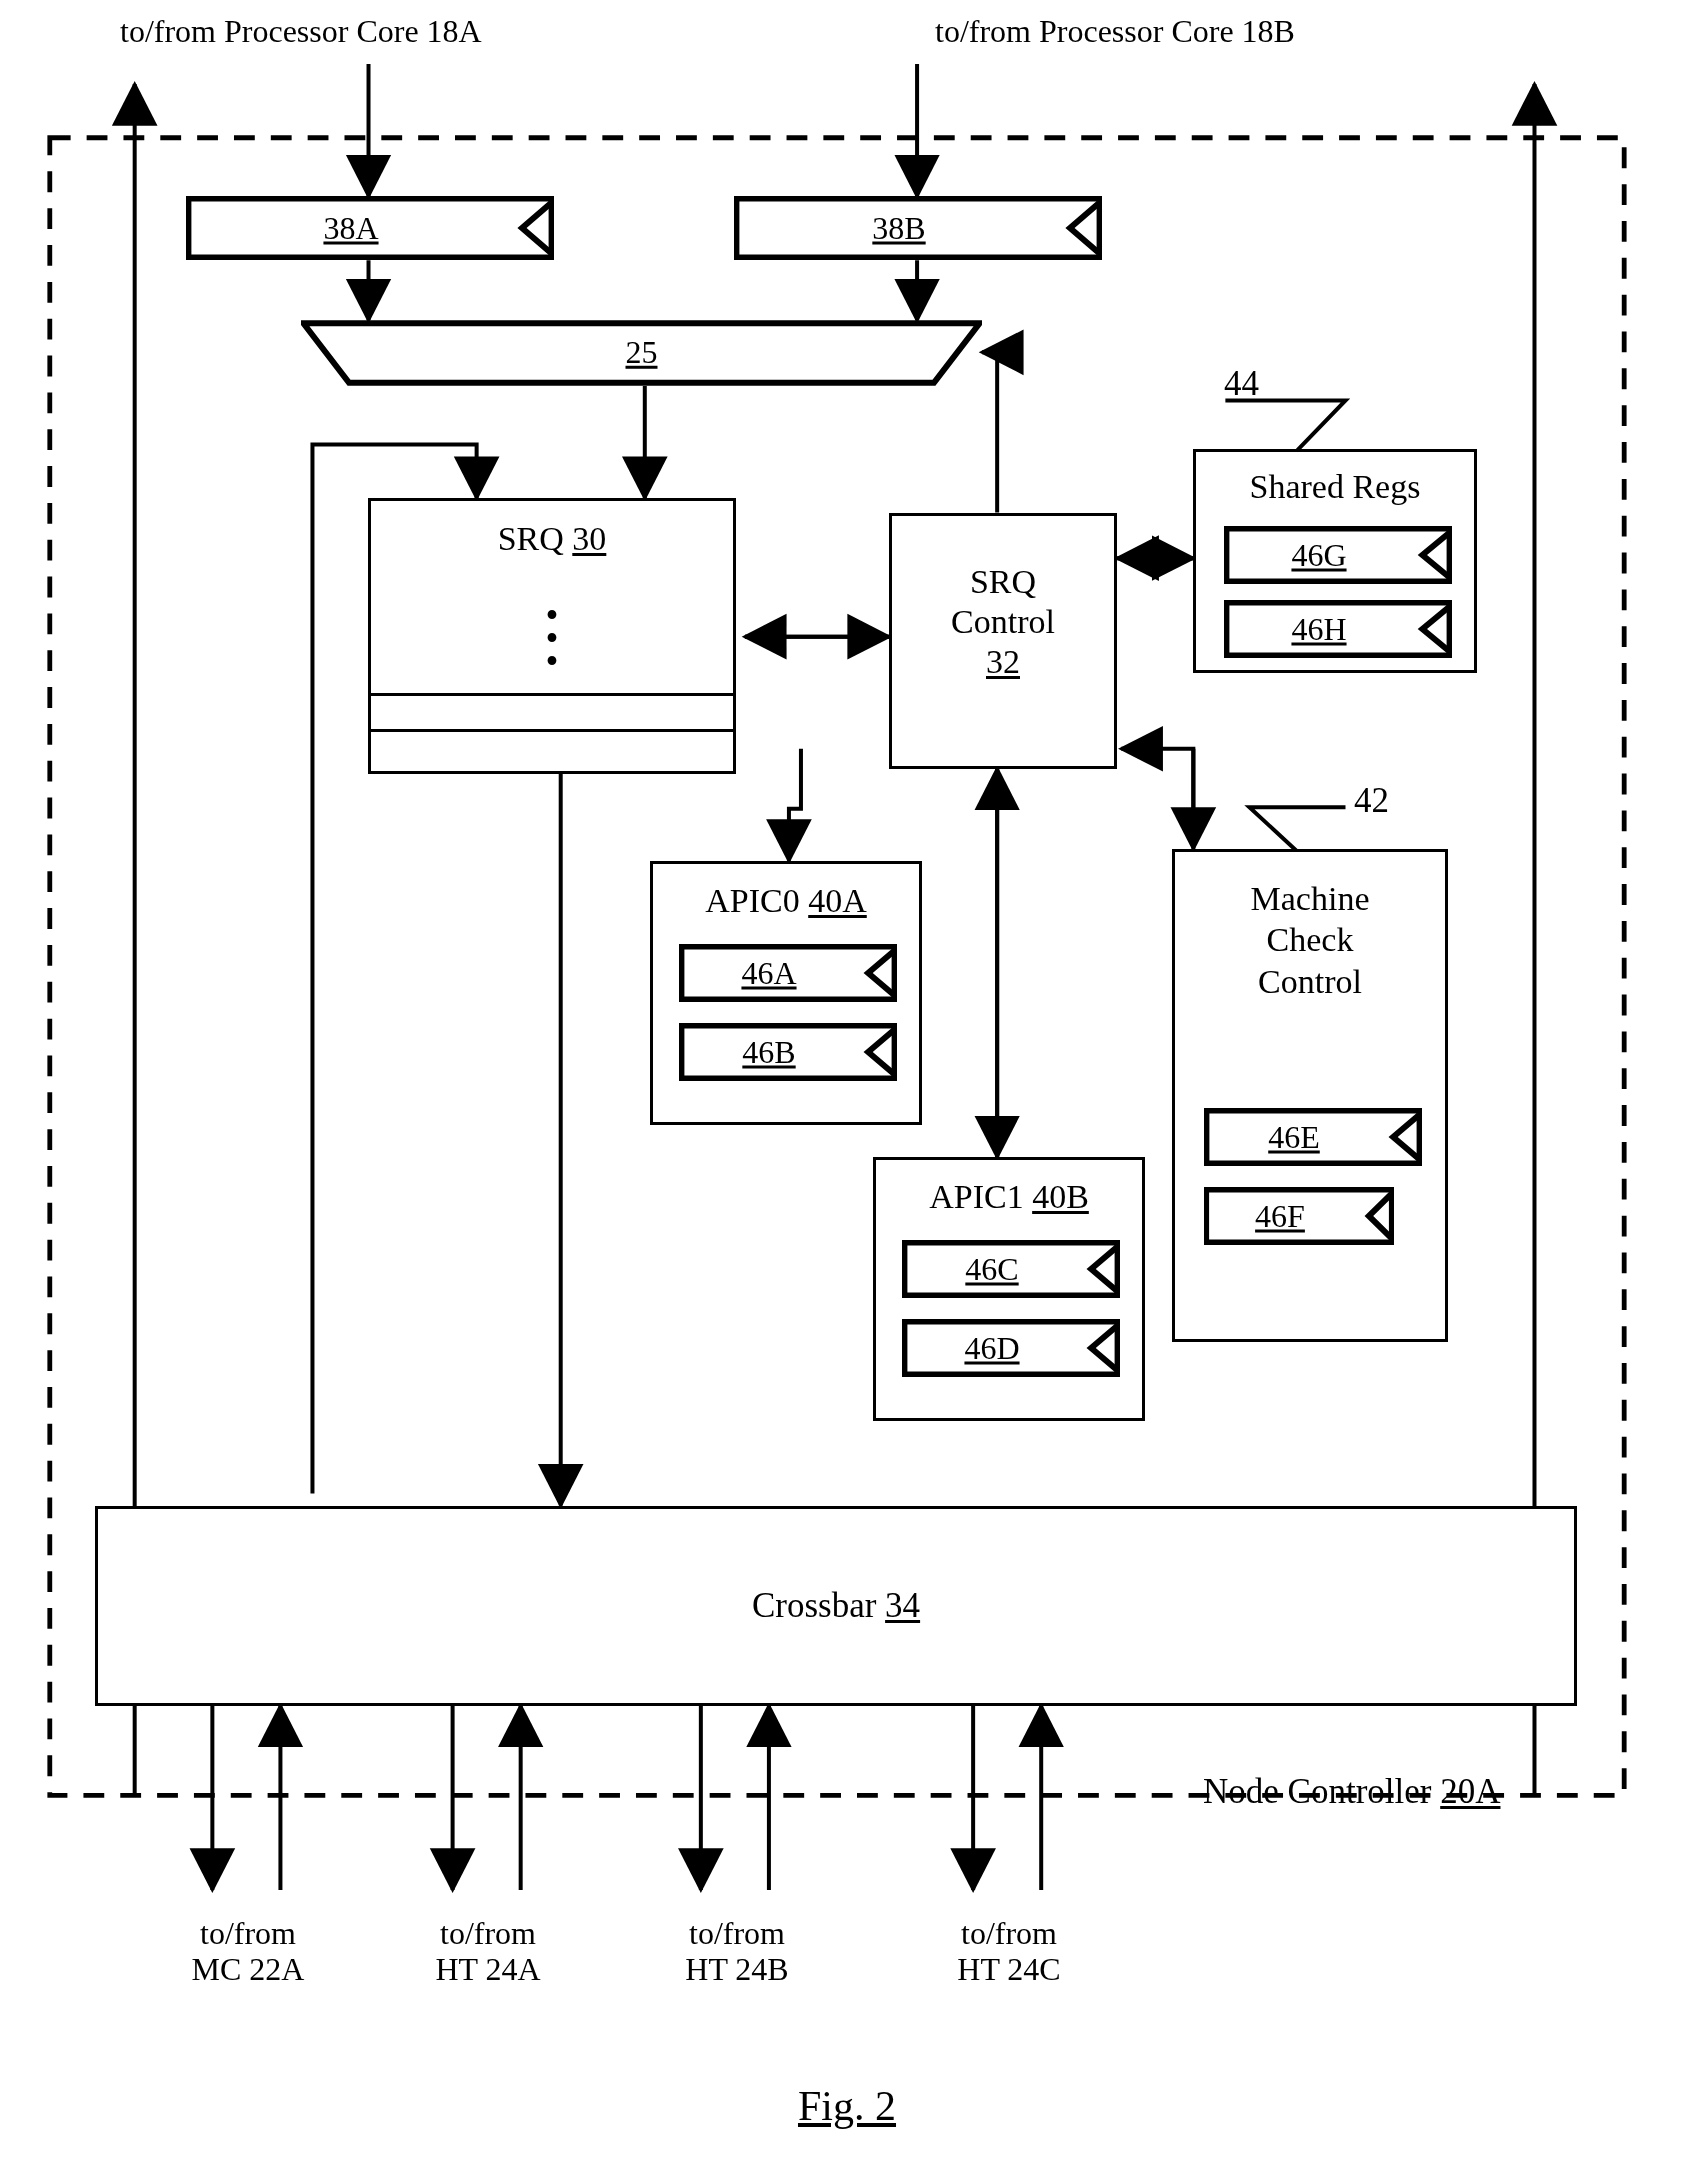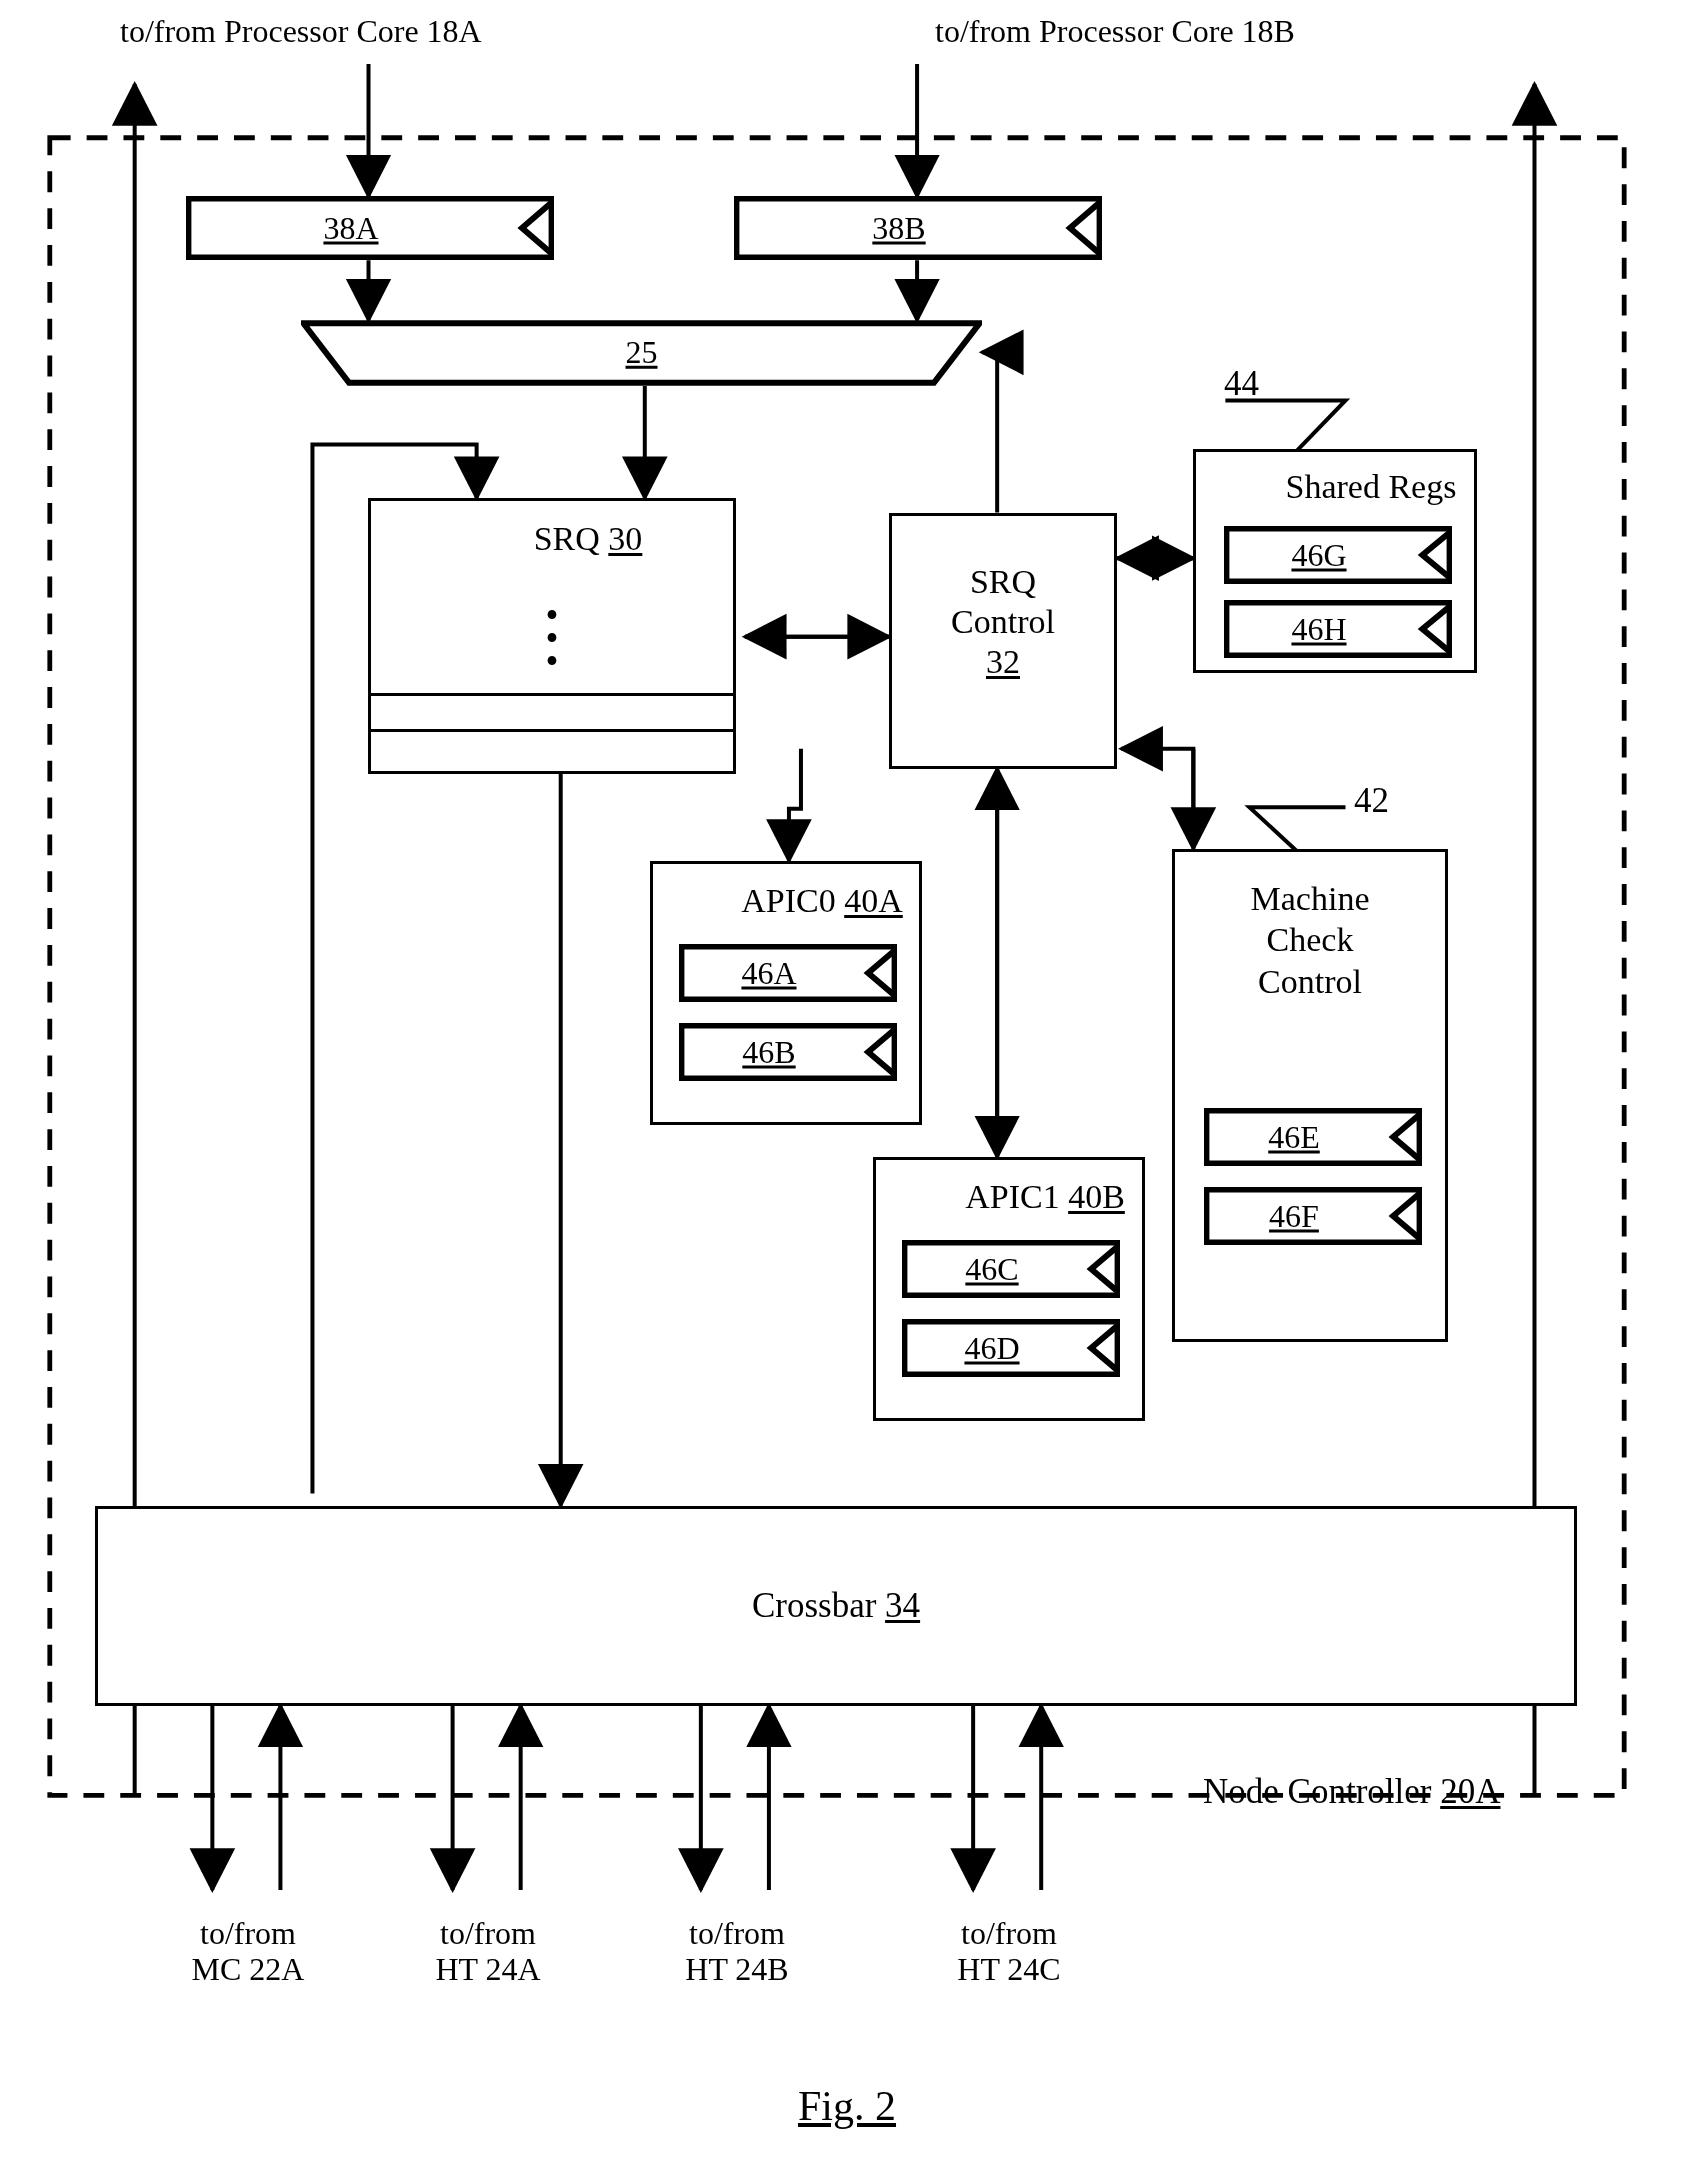--- a/index.html
+++ b/index.html
@@ -6,21 +6,21 @@
   body{width:1694px;height:2183px;position:relative;
        font-family:"Liberation Serif","DejaVu Serif",serif;color:#000;}
   #stage{position:absolute;left:0;top:0;width:1694px;height:2183px;overflow:hidden;}
   svg#wires{position:absolute;left:0;top:0;width:1694px;height:2183px;}
 
   .lbl{position:absolute;white-space:nowrap;font-size:32px;line-height:1.12;}
   .lbl.c{text-align:center;}
   .u{text-decoration:underline;text-underline-offset:3.2px;text-align:center;}
 
   .box{position:absolute;border:3.2px solid #000;background:#fff;box-sizing:border-box;}
-  .boxtitle{position:absolute;width:100%;text-align:center;font-size:34px;padding-left:36px;}
+  .boxtitle{position:absolute;width:100%;text-align:center;font-size:34px;}
 
   
   .reg{position:absolute;box-sizing:border-box;}
   .reg svg{position:absolute;left:0;top:0;width:100%;height:100%;}
   .reg span{position:absolute;left:0;right:0;top:50%;transform:translateY(-50%);
             text-align:center;font-size:32px;}
   .reg span.off{left:-38px;}
 
   .mux{position:absolute;}
   .mux svg{position:absolute;left:0;top:0;width:100%;height:100%;}
@@ -221,21 +221,21 @@
     </div>
 
     <div class="reg" style="left:29px;top:256px;width:218px;height:58px;">
       <svg viewBox="0 0 272 72" preserveAspectRatio="none">
         <path d="M3,3 H269 L269,69 H3 Z" fill="#fff" stroke="#000" stroke-width="6" vector-effect="non-scaling-stroke"></path>
         <path d="M269,8 L236,36 L269,64" fill="none" stroke="#000" stroke-width="6" vector-effect="non-scaling-stroke"></path>
       </svg>
       <span class="u off">46E</span>
     </div>
 
-    <div class="reg" style="left:29px;top:335px;width:218px;height:58px;">
+    <div class="reg" style="left:29px;top:335px;width:190px;height:58px;">
       <svg viewBox="0 0 272 72" preserveAspectRatio="none">
         <path d="M3,3 H269 L269,69 H3 Z" fill="#fff" stroke="#000" stroke-width="6" vector-effect="non-scaling-stroke"></path>
         <path d="M269,8 L236,36 L269,64" fill="none" stroke="#000" stroke-width="6" vector-effect="non-scaling-stroke"></path>
       </svg>
       <span class="u off">46F</span>
     </div>
   </div>
 
   <div class="box" style="left:95px;top:1506px;width:1482px;height:200px;">
     <div style="position:absolute;left:0;right:0;top:77px;text-align:center;font-size:35px;">

